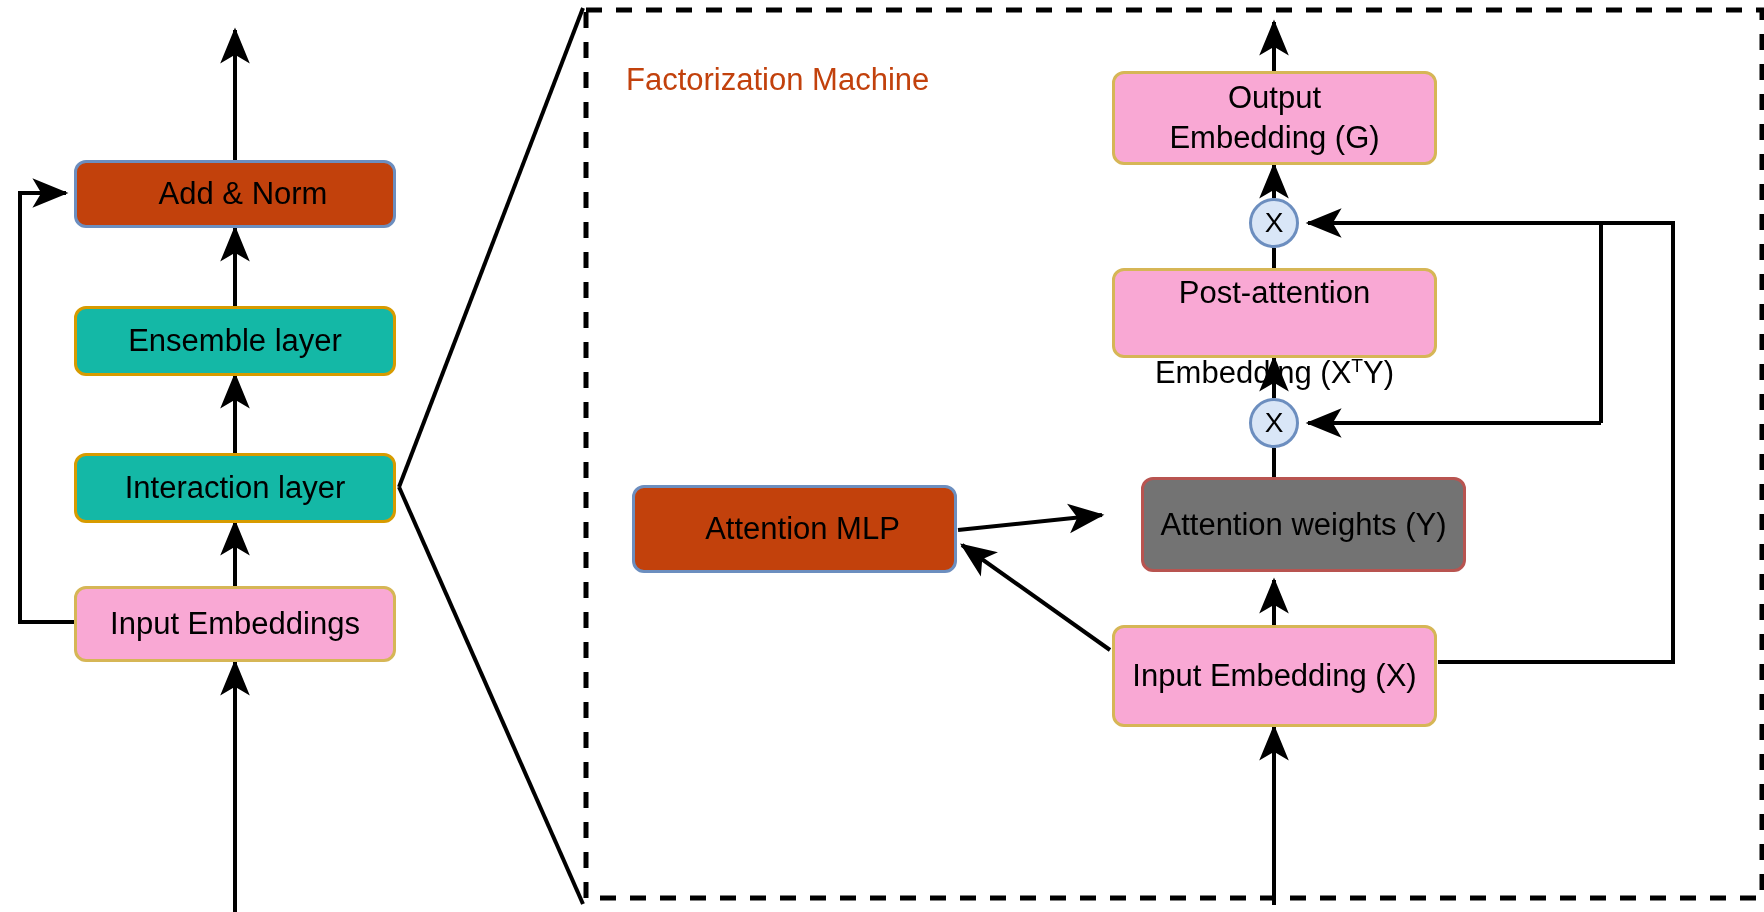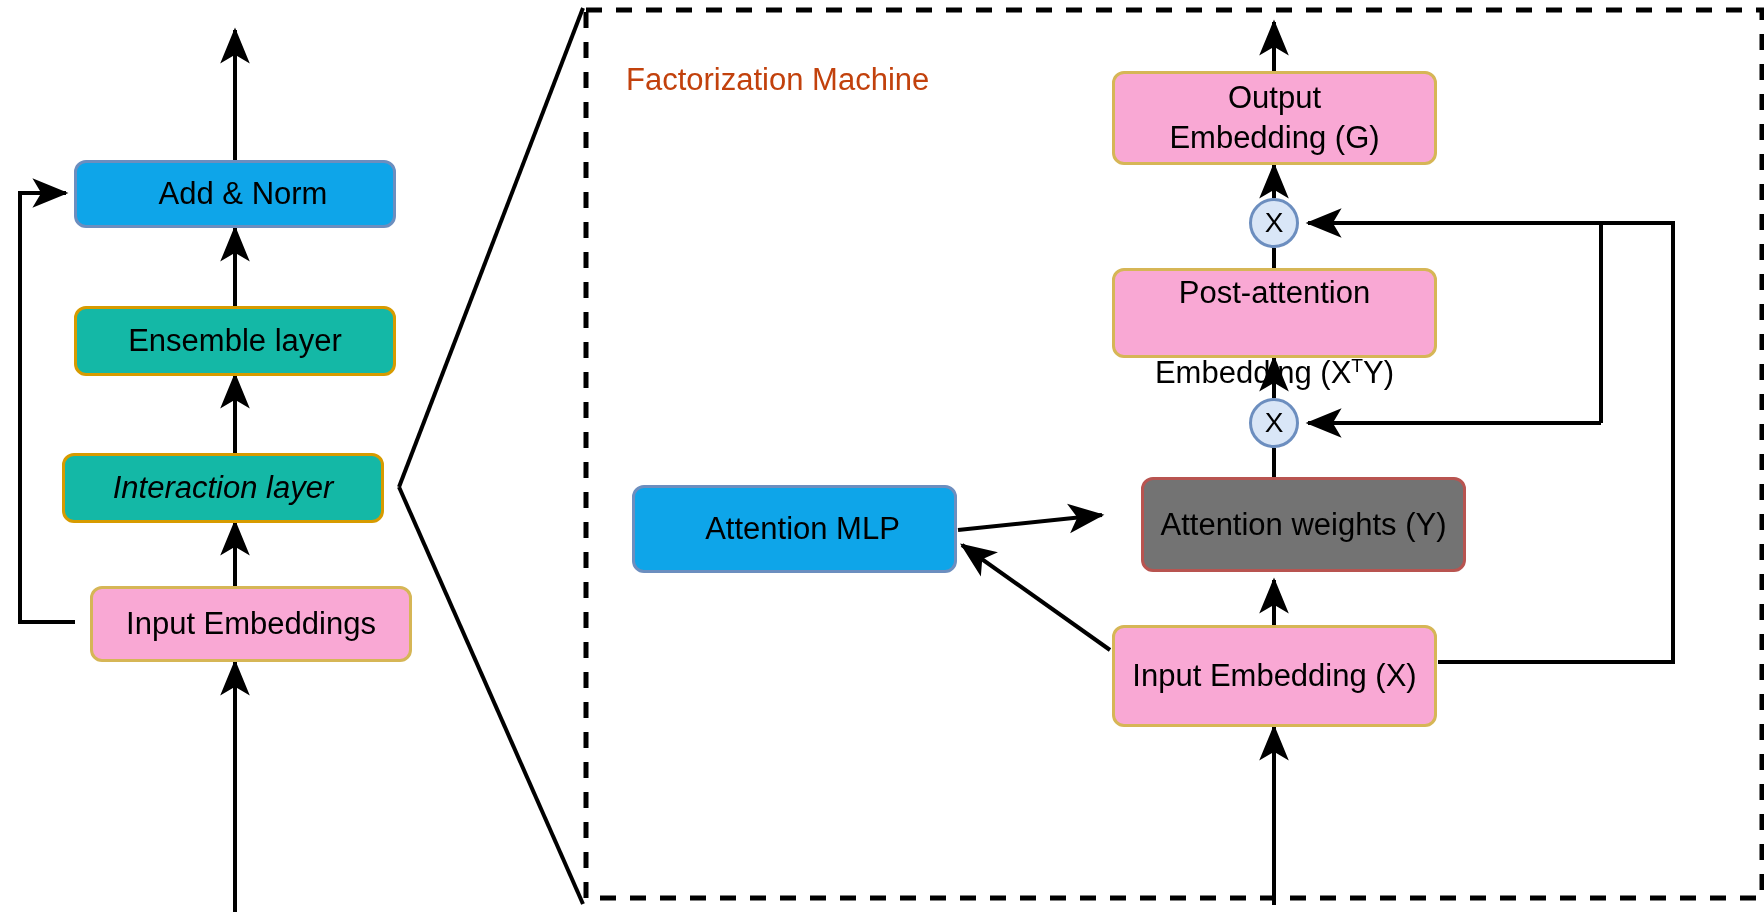--- a/index.html
+++ b/index.html
@@ -2,21 +2,21 @@
 <html><head>
 <meta charset="utf-8">
 <style>
   html,body{margin:0;padding:0;background:#ffffff;}
   body{font-family:"Liberation Sans",sans-serif;}
   #canvas{position:relative;width:1764px;height:912px;background:#ffffff;overflow:hidden;}
   svg.layer{position:absolute;left:0;top:0;width:1764px;height:912px;pointer-events:none;}
   .node{position:absolute;box-sizing:border-box;display:flex;align-items:center;justify-content:center;
         text-align:center;border-radius:12px;border-width:3px;border-style:solid;color:#000;
         font-size:31px;line-height:1.28;white-space:pre-line;}
-  .n-blue{background:#0ea5e9;border-color:#6c8ebf;padding-left:16px;}
+  .n-blue{background:#c2410c;border-color:#6c8ebf;padding-left:16px;}
   .n-orange{background:#14b8a6;border-color:#d79b00;}
   .n-yellow{background:#f9a8d4;border-color:#d6b656;}
   .n-red{background:#737373;border-color:#b85450;margin-left:29px;}
   .mul{position:absolute;box-sizing:border-box;width:50px;height:50px;border-radius:50%;
        background:#d9e6f7;border:3px solid #6c8ebf;display:flex;align-items:center;justify-content:center;
        font-size:28px;color:#000;}
   .group-label{position:absolute;font-size:31px;color:#c2410c;white-space:nowrap;text-align:center;}
   .sup{font-size:0.62em;vertical-align:super;line-height:0;}
 </style>
 </head>
@@ -59,23 +59,23 @@
       <path d="M 1438 662 L 1673 662 L 1673 223 L 1308 223" marker-end="url(#arrow)"></path>
       <path d="M 1601 423 L 1308 423" marker-end="url(#arrow)"></path>
       <line x1="1601" y1="423" x2="1601" y2="223"></line>
     </g>
   </svg>
 
   <div class="node n-blue" style="left:74px;top:160px;width:322px;height:68px;">Add &amp; Norm</div>
 
   <div class="node n-orange" style="left:74px;top:306px;width:322px;height:70px;">Ensemble layer</div>
 
-  <div class="node n-orange" style="left:62px;top:453px;width:322px;height:70px;font-style:italic;">Interaction layer</div>
+  <div class="node n-orange" style="left:74px;top:453px;width:322px;height:70px;">Interaction layer</div>
 
-  <div class="node n-yellow" style="left:74px;top:586px;width:322px;height:76px;margin-left:16px;">Input Embeddings</div>
+  <div class="node n-yellow" style="left:74px;top:586px;width:322px;height:76px;">Input Embeddings</div>
 
   <div class="group-label" style="left:626px;top:62px;">Factorization Machine</div>
 
   <div class="node n-yellow" style="left:1112px;top:71px;width:325px;height:94px;">Output
 Embedding (G)</div>
 
   <div class="mul" style="left:1249px;top:198px;">X</div>
 
   <div class="node n-yellow" style="left:1112px;top:268px;width:325px;height:90px;">
     <span>

